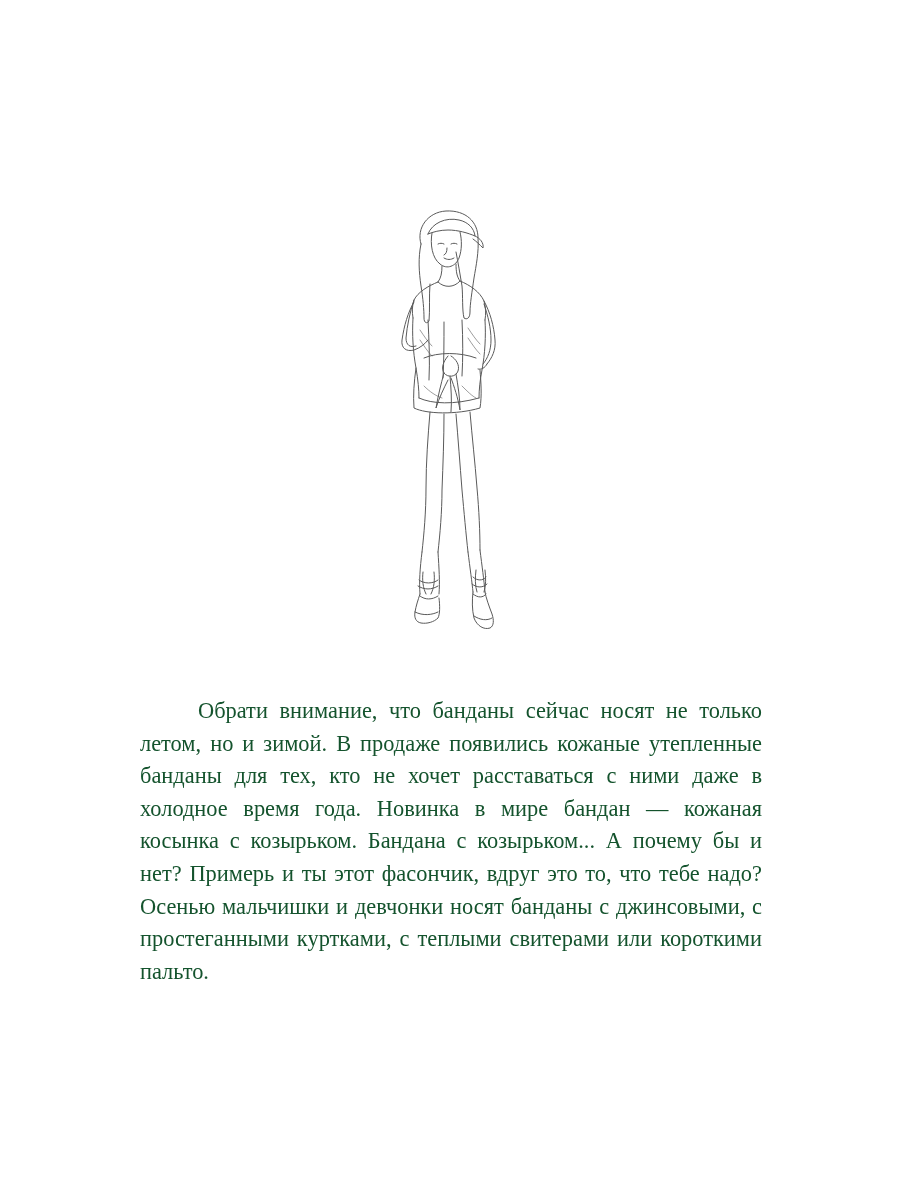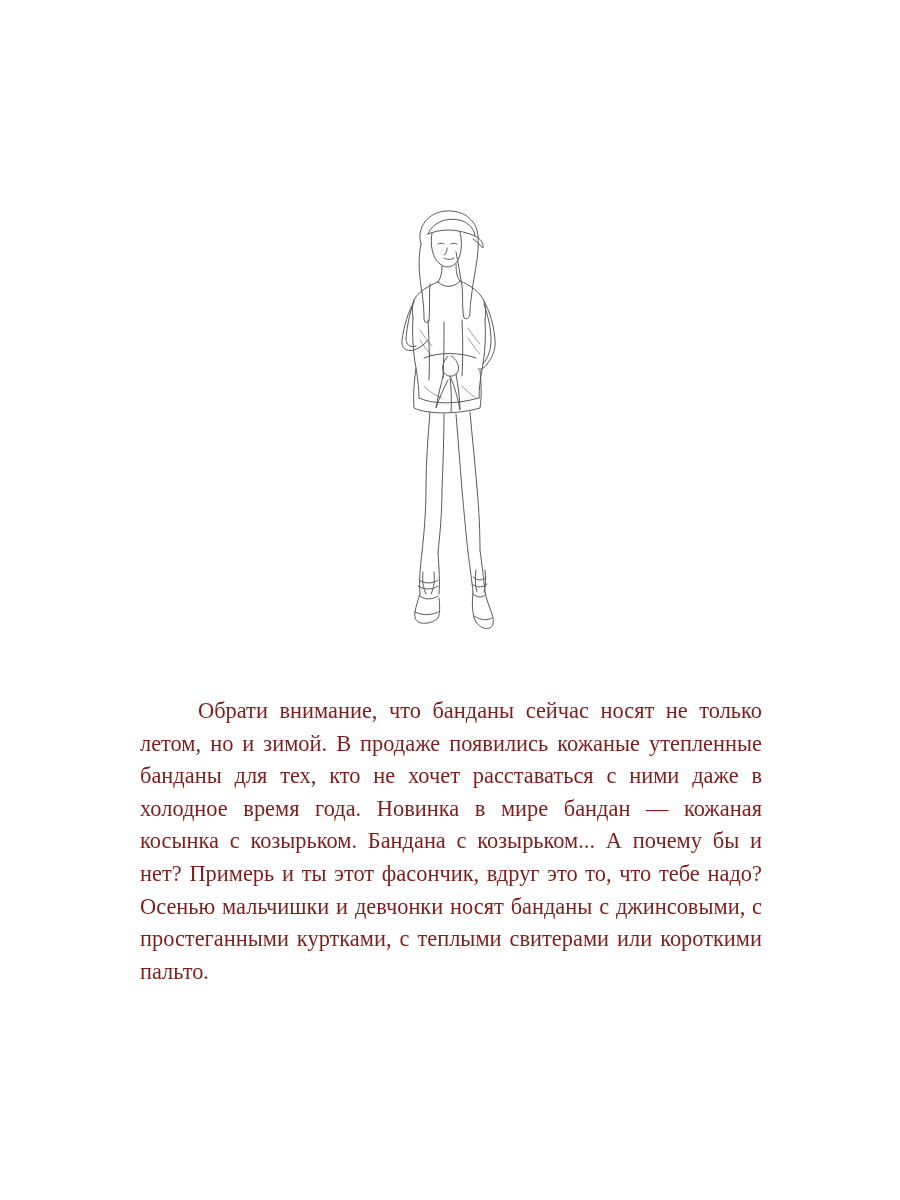--- a/index.html
+++ b/index.html
@@ -41,21 +41,21 @@
     top: 695px;
     width: 622px;
   }
   .body-paragraph {
     margin: 0;
     font-size: 22.4px;
     line-height: 1.455;
     text-align: justify;
     text-indent: 58px;
     font-family: "Liberation Serif", serif;
-    color: #7f1d1d;
+    color: #14532d;
     hyphens: none;
     word-spacing: 0.02em;
   }
 </style>
 </head>
 <body>
 
 <div class="page">
 
   <div class="illustration-block">

